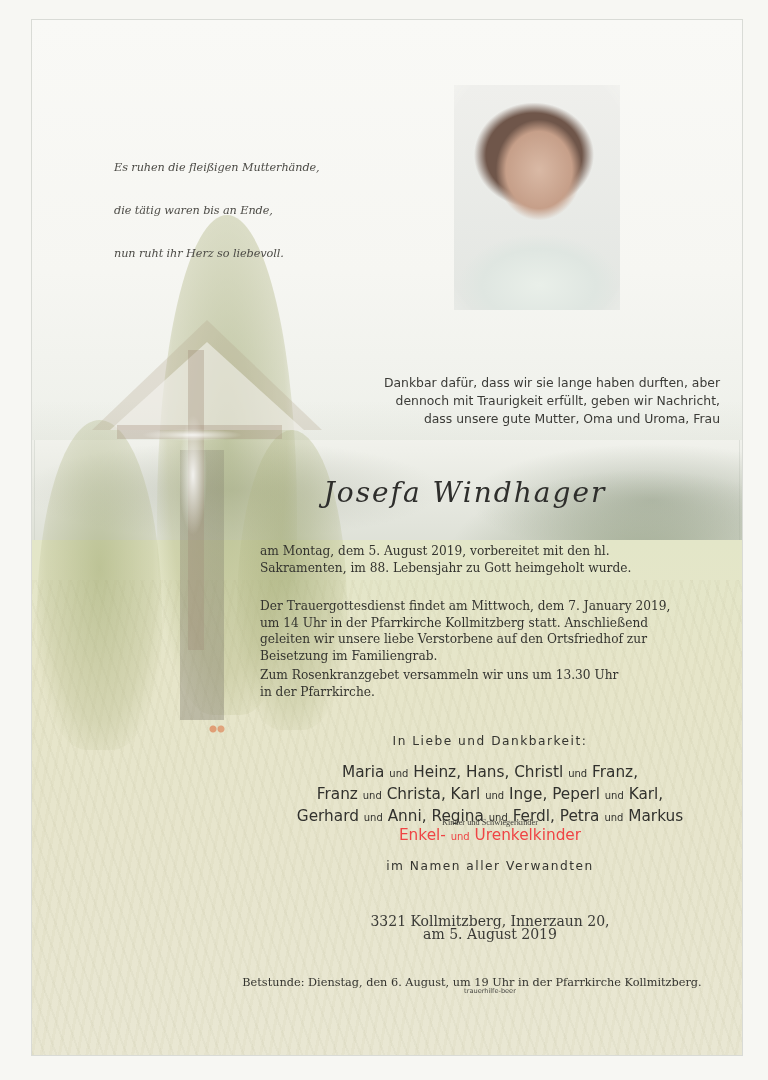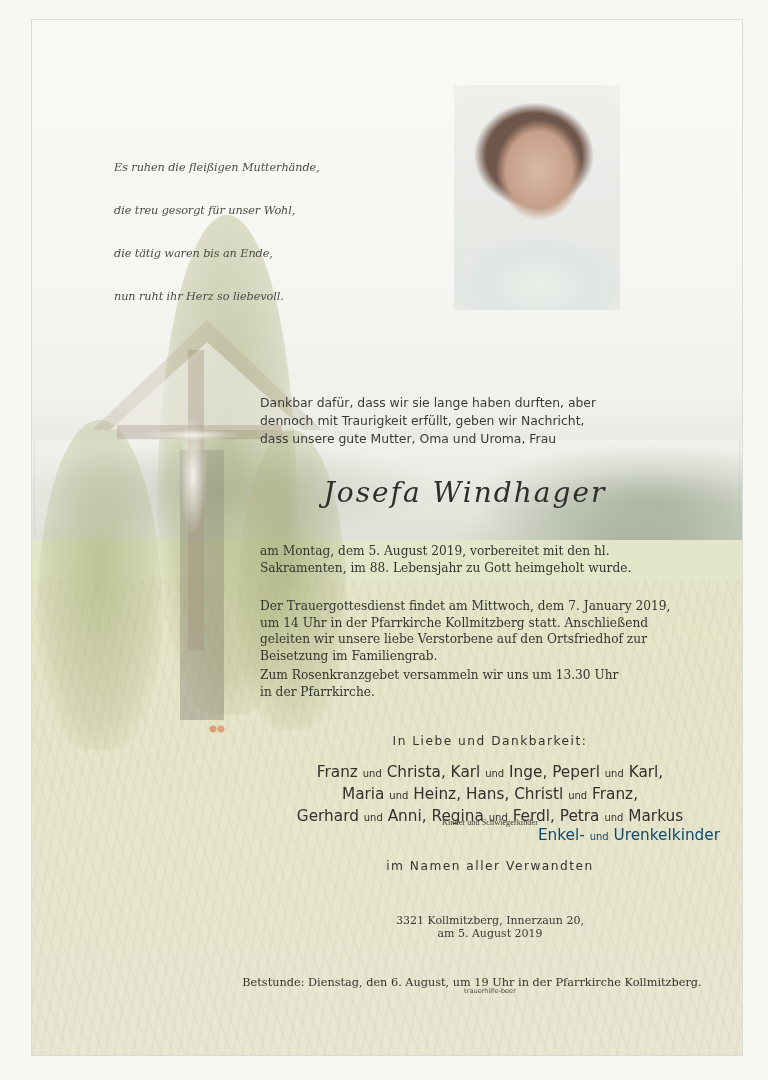--- a/index.html
+++ b/index.html
@@ -70,21 +70,21 @@
     position:absolute; left:454px; top:85px; width:166px; height:225px;
     background:
       radial-gradient(ellipse 60px 70px at 85px 85px, #d9b9a5 0%, #c69f89 55%, rgba(198,159,137,0) 72%),
       radial-gradient(ellipse 80px 70px at 80px 70px, #6f564a 0%, #6f564a 60%, rgba(111,86,74,0) 75%),
       radial-gradient(ellipse 95px 60px at 85px 200px, #e9efe9 0%, #dfe6e1 60%, rgba(223,230,225,0) 85%),
       linear-gradient(#efefec, #e3e6e2);
     -webkit-mask-image: radial-gradient(ellipse 90% 90% at 50% 50%, #000 70%, transparent 100%);
             mask-image: radial-gradient(ellipse 90% 90% at 50% 50%, #000 70%, transparent 100%);
   }
   .intro {
-    position:absolute; left:260px; top:394px; width:460px; text-align:left;
+    position:absolute; left:260px; top:374px; width:460px; text-align:right;
     font-family:"DejaVu Sans", sans-serif; font-size:12.4px; line-height:18px; color:#3b3b37;
   }
   .name {
     position:absolute; left:260px; top:476px; width:410px; text-align:center;
     font-family:"DejaVu Serif", serif; font-style:italic;
     font-size:28px; letter-spacing:2px; color:#2e2e2c;
   }
   .block {
     position:absolute; left:260px; width:460px; text-align:left;
     font-family:"DejaVu Serif", serif; font-size:12.2px; line-height:16.5px; color:#34342f;
@@ -101,27 +101,27 @@
   .family {
     position:absolute; left:250px; top:762px; width:480px; text-align:center;
     font-family:"DejaVu Sans", sans-serif; font-size:15.3px; line-height:20px; color:#31312d;
   }
   .family .und { font-size:10px; }
   .family-sub {
     position:absolute; left:260px; top:818px; width:460px; text-align:center;
     font-family:Liberation Serif, serif; font-size:8.3px; color:#3b3b37;
   }
   .grandkids {
-    position:absolute; left:260px; top:826px; width:460px; text-align:right;
-    font-family:"DejaVu Sans", sans-serif; font-size:15.3px; color:#0c4a6e;
+    position:absolute; left:260px; top:826px; width:460px; text-align:center;
+    font-family:"DejaVu Sans", sans-serif; font-size:15.3px; color:#ef4444;
   }
   .grandkids .und { font-size:10px; }
   .address {
     position:absolute; left:260px; top:915px; width:460px; text-align:center;
-    font-family:"DejaVu Serif", serif; font-size:11px; line-height:12.5px; color:#3a3a36;
+    font-family:"DejaVu Serif", serif; font-size:14px; line-height:12.5px; color:#3a3a36;
   }
   .betstunde {
     position:absolute; left:232px; top:976px; width:480px; text-align:center;
     font-family:"DejaVu Serif", serif; font-size:11.3px; color:#34342f; white-space:nowrap;
   }
   .credit {
     position:absolute; left:260px; top:987px; width:460px; text-align:center;
     font-family:"DejaVu Sans", sans-serif; font-size:6.6px; color:#4a4a45;
   }
 </style>
@@ -144,21 +144,20 @@
     <div class="cross-vert"></div>
     <div class="cross-horiz"></div>
     <div class="corpus"></div>
     <div class="corpus-arms"></div>
     <div class="candles"></div>
   </div>
 </div>
 
 <div class="verse">
   <div>Es ruhen die fleißigen Mutterhände,</div>
-  <div>die treu gesorgt für unser Wohl,</div>
   <div>die tätig waren bis an Ende,</div>
   <div>nun ruht ihr Herz so liebevoll.</div>
 </div>
 
 <div class="photo" aria-label="Portrait of Josefa Windhager"></div>
 
 <div class="intro">
   <div>Dankbar dafür, dass wir sie lange haben durften, aber</div>
   <div>dennoch mit Traurigkeit erfüllt, geben wir Nachricht,</div>
   <div>dass unsere gute Mutter, Oma und Uroma, Frau</div>
@@ -180,34 +179,34 @@
 
 <div class="block b3">
   <div>Zum Rosenkranzgebet versammeln wir uns um 13.30 Uhr</div>
   <div>in der Pfarrkirche.</div>
 </div>
 
 <div class="spaced s1">In Liebe und Dankbarkeit:</div>
 
 <div class="family">
   <div>
+    <span>Maria</span>
+    <span class="und">und</span>
+    <span>Heinz, Hans, Christl</span>
+    <span class="und">und</span>
+    <span>Franz,</span>
+  </div>
+  <div>
     <span>Franz</span>
     <span class="und">und</span>
     <span>Christa, Karl</span>
     <span class="und">und</span>
     <span>Inge, Peperl</span>
     <span class="und">und</span>
     <span>Karl,</span>
-  </div>
-  <div>
-    <span>Maria</span>
-    <span class="und">und</span>
-    <span>Heinz, Hans, Christl</span>
-    <span class="und">und</span>
-    <span>Franz,</span>
   </div>
   <div>
     <span>Gerhard</span>
     <span class="und">und</span>
     <span>Anni, Regina</span>
     <span class="und">und</span>
     <span>Ferdl, Petra</span>
     <span class="und">und</span>
     <span>Markus</span>
   </div>

